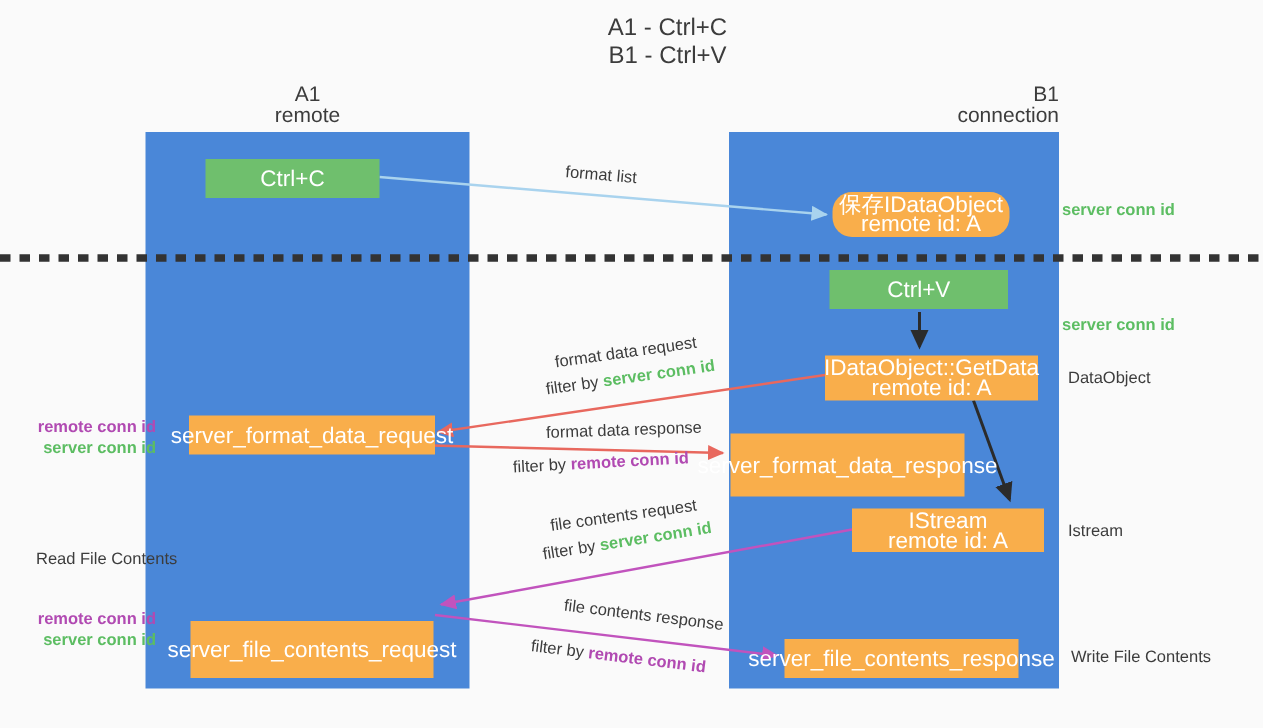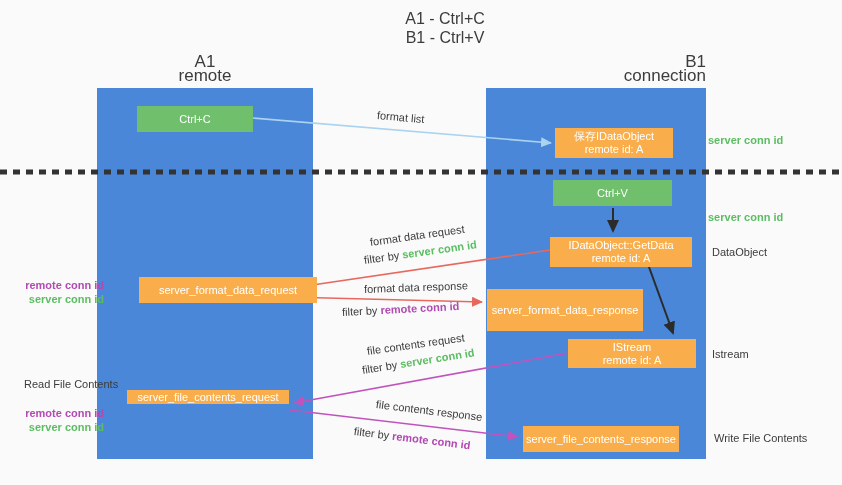--- a/index.html
+++ b/index.html
@@ -18,21 +18,21 @@
     text-align: center;
     font-size: 16px;
     line-height: 19px;
     color: #3c3c3c;
     padding-left: 48px;
   }
   .col-header {
     position: absolute;
     top: 55px;
     text-align: center;
-    font-size: 17px;
+    font-size: 14px;
     line-height: 14px;
     color: #3c3c3c;
   }
   .col-header.left  { left: 97px;  width: 216px; }
   .col-header.right { left: 486px; width: 220px; text-align: right; }
   .lifeline {
     position: absolute;
     top: 88px;
     height: 371px;
     background: #4a87d8;
@@ -48,21 +48,21 @@
     pointer-events: none;
   }
   .node {
     position: absolute;
     z-index: 3;
     display: flex;
     flex-direction: column;
     align-items: center;
     justify-content: center;
     color: #ffffff;
-    font-size: 11px;
+    font-size: 15px;
     line-height: 13px;
     text-align: center;
     white-space: nowrap;
   }
   .node.green  { background: #6fbf6d; }
   .node.orange { background: #f9ae4b; }
   .lbl {
     position: absolute;
     z-index: 3;
     font-size: 11px;
@@ -133,48 +133,48 @@
 
     <line x1="568" y1="353" x2="294" y2="403" stroke="#c153bd" stroke-width="1.6" marker-end="url(#mh-magenta)"></line>
 
     <line x1="290" y1="410" x2="518" y2="437" stroke="#c153bd" stroke-width="1.6" marker-end="url(#mh-magenta)"></line>
   </svg>
 
   <div class="node green" style="left:137px; top:106px; width:116px; height:26px;">
     <span>Ctrl+C</span>
   </div>
 
-  <div class="node orange" style="left:555px; top:128px; width:118px; height:30px;">
+  <div class="node orange" style="left:555px; top:128px; width:118px; height:30px;border-radius:13px;">
     <span>保存IDataObject</span>
     <span>remote id: A</span>
   </div>
 
   <div class="node green" style="left:553px; top:180px; width:119px; height:26px;">
     <span>Ctrl+V</span>
   </div>
 
   <div class="node orange" style="left:550px; top:237px; width:142px; height:30px;">
     <span>IDataObject::GetData</span>
     <span>remote id: A</span>
   </div>
 
-  <div class="node orange" style="left:139px; top:277px; width:178px; height:26px;justify-content:center;">
+  <div class="node orange" style="left:126px; top:277px; width:164px; height:26px;justify-content:center;">
     <span>server_format_data_request</span>
   </div>
 
   <div class="node orange" style="left:487px; top:289px; width:156px; height:42px;">
     <span>server_format_data_response</span>
   </div>
 
   <div class="node orange" style="left:568px; top:339px; width:128px; height:29px;">
     <span>IStream</span>
     <span>remote id: A</span>
   </div>
 
-  <div class="node orange" style="left:127px; top:390px; width:162px; height:14px;">
+  <div class="node orange" style="left:127px; top:414px; width:162px; height:38px;">
     <span>server_file_contents_request</span>
   </div>
 
   <div class="node orange" style="left:523px; top:426px; width:156px; height:26px;">
     <span>server_file_contents_response</span>
   </div>
 
   <div class="lbl rot" style="left:377px; top:109px; transform:rotate(5deg);">format list</div>
 
   <div class="lbl rot" style="left:370px; top:236px; transform:rotate(-8deg);">format data request</div>
@@ -201,20 +201,20 @@
   <div class="side-block green-text" style="left:708px; top:210px;">server conn id</div>
   <div class="side-block" style="left:712px; top:245px; color:#3c3c3c;">DataObject</div>
   <div class="side-block" style="left:712px; top:347px; color:#3c3c3c;">Istream</div>
   <div class="side-block" style="left:714px; top:431px; color:#3c3c3c;">Write File Contents</div>
 
   <div class="side-block right-align" style="left:0; top:278px; width:104px;">
     <div class="magenta-text">remote conn id</div>
     <div class="green-text">server conn id</div>
   </div>
 
-  <div class="side-block" style="left:8px; top:377px; color:#3c3c3c;padding-left:16px;">Read File Contents</div>
+  <div class="side-block" style="left:8px; top:366px; color:#3c3c3c;padding-left:16px;">Read File Contents</div>
 
   <div class="side-block right-align" style="left:0; top:406px; width:104px;">
     <div class="magenta-text">remote conn id</div>
     <div class="green-text">server conn id</div>
   </div>
 
 </div>
 
 </body></html>

